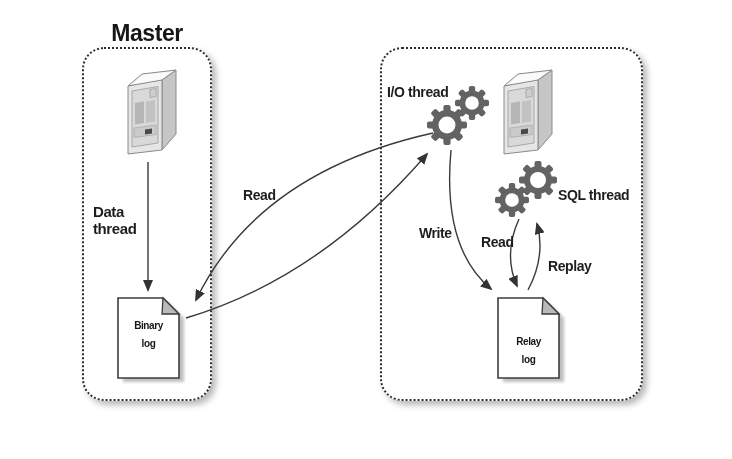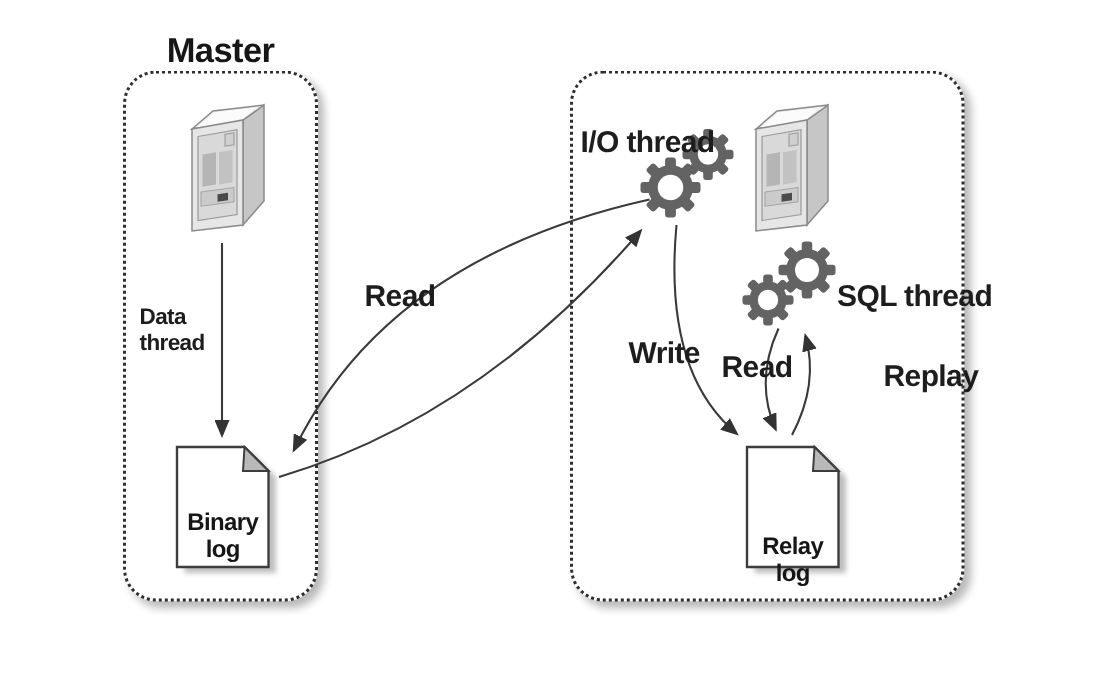--- a/index.html
+++ b/index.html
@@ -28,49 +28,48 @@
     text-align: center;
     font-size: 23px;
     font-weight: 700;
     letter-spacing: -0.4px;
     color: #161616;
   }
   .title-master { left: 82px; width: 130px; }
   .title-slave  { left: 380px; width: 263px; }
   .lbl {
     position: absolute;
-    font-size: 20px;
+    font-size: 14px;
     font-weight: 700;
     letter-spacing: -0.4px;
     color: #1d1d1d;
     white-space: nowrap;
   }
   .lbl-io     { left: 387px; top: 84px; }
   .lbl-sql    { left: 558px; top: 171px; margin-top: 16px; }
   .lbl-readm  { left: 243px; top: 187px; }
   .lbl-write  { left: 419px; top: 225px; text-align: right; }
   .lbl-reads  { left: 481px; top: 234px; }
-  .lbl-replay { left: 548px; top: 240px; margin-left: 41px; }
+  .lbl-replay { left: 548px; top: 258px; }
   .lbl-datachanges {
     position: absolute;
     left: 93px; top: 203px; width: 64px;
     text-align: left;
     font-size: 15px; font-weight: 700; letter-spacing: -0.4px;
     line-height: 17px;
   }
   .doc-label {
     position: absolute;
     width: 63px;
     text-align: center;
-    font-size: 16px;
+    font-size: 10px;
     font-weight: 700;
     letter-spacing: -0.4px;
     line-height: 18px;
     color: #161616;
-    margin-top: 23px;
   }
   .doc-label-binary { left: 117px; top: 317px; }
   .doc-label-relay  { left: 497px; top: 333px; text-align: center; }
   .abs { position: absolute; }
   svg { display: block; }
   .arrow-layer { position: absolute; left: 0; top: 0; pointer-events: none; }
 </style>
 </head>
 <body>
 

